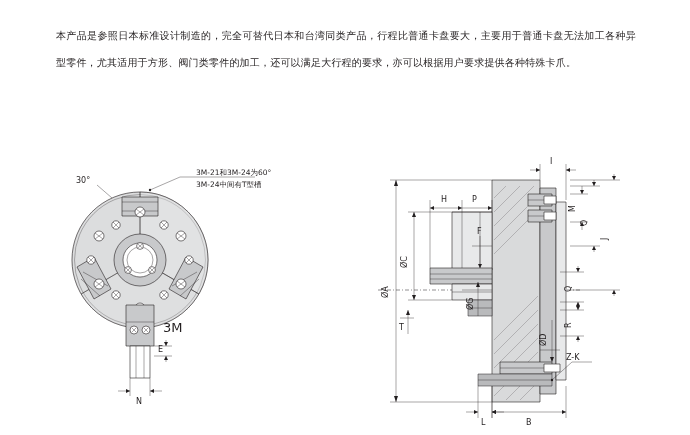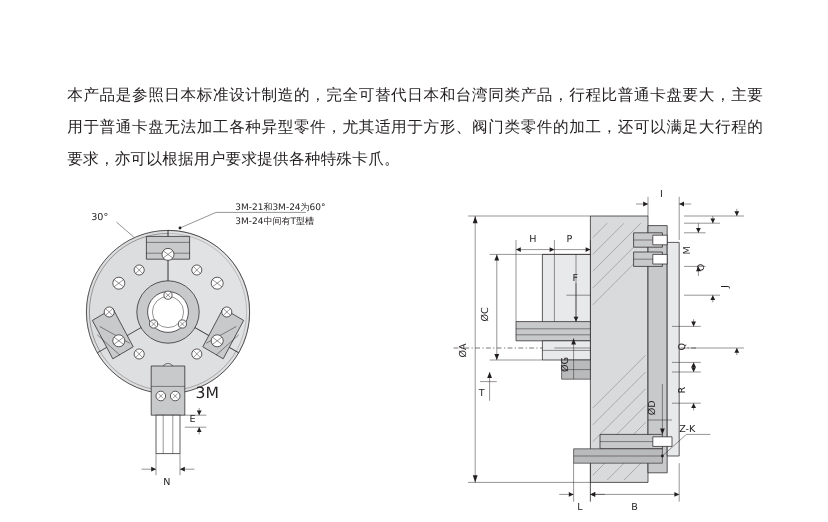--- a/index.html
+++ b/index.html
@@ -15,26 +15,25 @@
     color: #231f20;
     overflow: hidden;
   }
 
   
   #description {
     position: absolute;
     left: 56px;
     top: 22px;
     width: 580px;
-    font-size: 13px;
+    font-size: 10px;
     line-height: 27px;
     letter-spacing: 0.2px;
     color: #231f20;
     text-align: justify;
-    margin-top: 44px;
   }
 
   
   #drawing {
     position: absolute;
     left: 0;
     top: 150px;
     width: 690px;
     height: 285px;
   }

